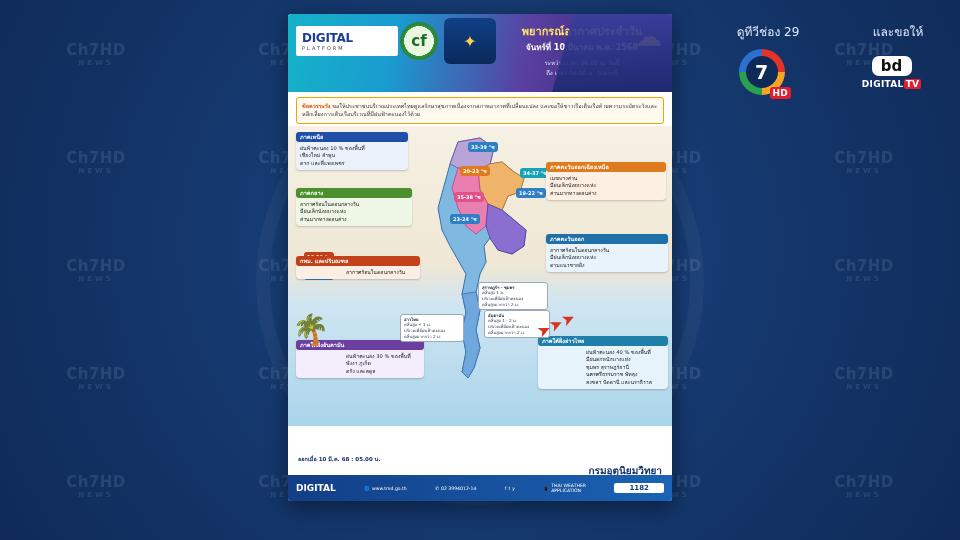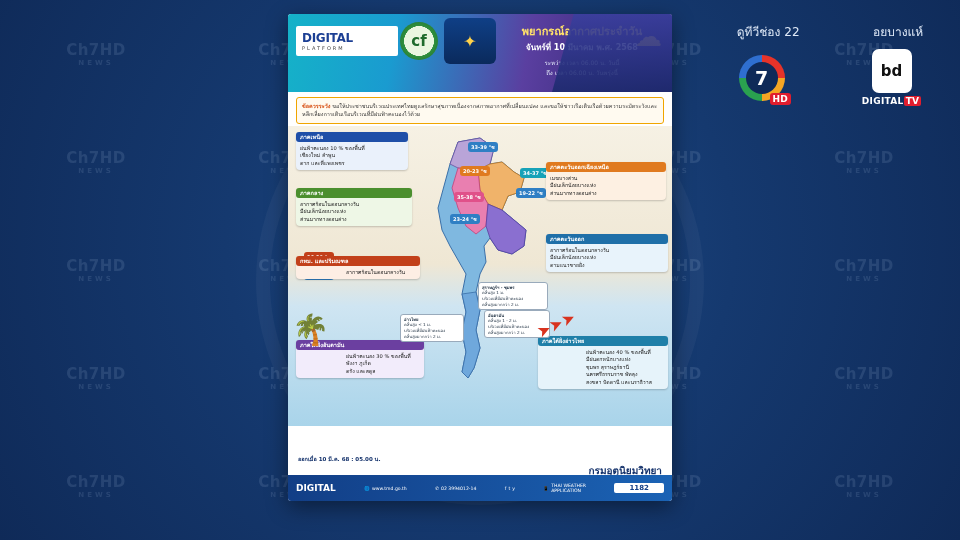--- a/index.html
+++ b/index.html
@@ -58,21 +58,21 @@
     position:absolute;inset:7px;border-radius:50%;background:#0f2a58;
     display:flex;align-items:center;justify-content:center;
     color:#fff;font-weight:bold;font-size:19px;
   }
   .hd-badge{
     position:absolute;right:-6px;bottom:-4px;background:#e11d2e;color:#fff;
     font-size:9px;font-weight:bold;border-radius:3px;padding:1px 3px;
   }
   .bugaboo{display:flex;flex-direction:column;align-items:center;gap:3px;}
   .bg-logo{
-    width:40px;height:44px;border-radius:7px;background:#fff;color:#111;
+    width:40px;height:20px;border-radius:7px;background:#fff;color:#111;
     font-weight:bold;font-size:15px;display:flex;align-items:center;justify-content:center;
   }
   .bg-text{font-size:9px;font-weight:bold;letter-spacing:.3px;}
   .bg-text .tv{background:#e11d2e;border-radius:2px;padding:0 2px;}
   .ch7news{margin-top:26px;}
   .ch7news .l1{font-size:26px;font-weight:bold;letter-spacing:.5px;}
   .ch7news .l1 .hd{color:#ffffff;}
   .ch7news .l2{font-size:11px;color:#cfe0f5;margin-top:2px;}
   .socials{display:flex;gap:7px;justify-content:center;margin-top:8px;}
   .soc{width:14px;height:14px;border-radius:50%;background:#dce8f8;color:#15396f;
@@ -279,22 +279,22 @@
       </div>
     <div class="wm">
         <span class="t1">Ch7HD</span>
         <span class="t2">NEWS</span>
       </div>
   </div>
 </div>
 
 <div class="right">
   <div class="right-head">
-    <span>ดูทีวีช่อง 22</span>
-    <span>อยบางแห์</span>
+    <span>ดูทีวีช่อง 29</span>
+    <span>และขอให์</span>
   </div>
   <div class="logos">
     <span class="logo7">
       <span class="inner">7</span>
       <span class="hd-badge">HD</span>
     </span>
     <span class="bugaboo">
       <span class="bg-logo">bd</span>
       <span class="bg-text"><span>DIGITAL</span><span class="tv">TV</span></span>
     </span>

